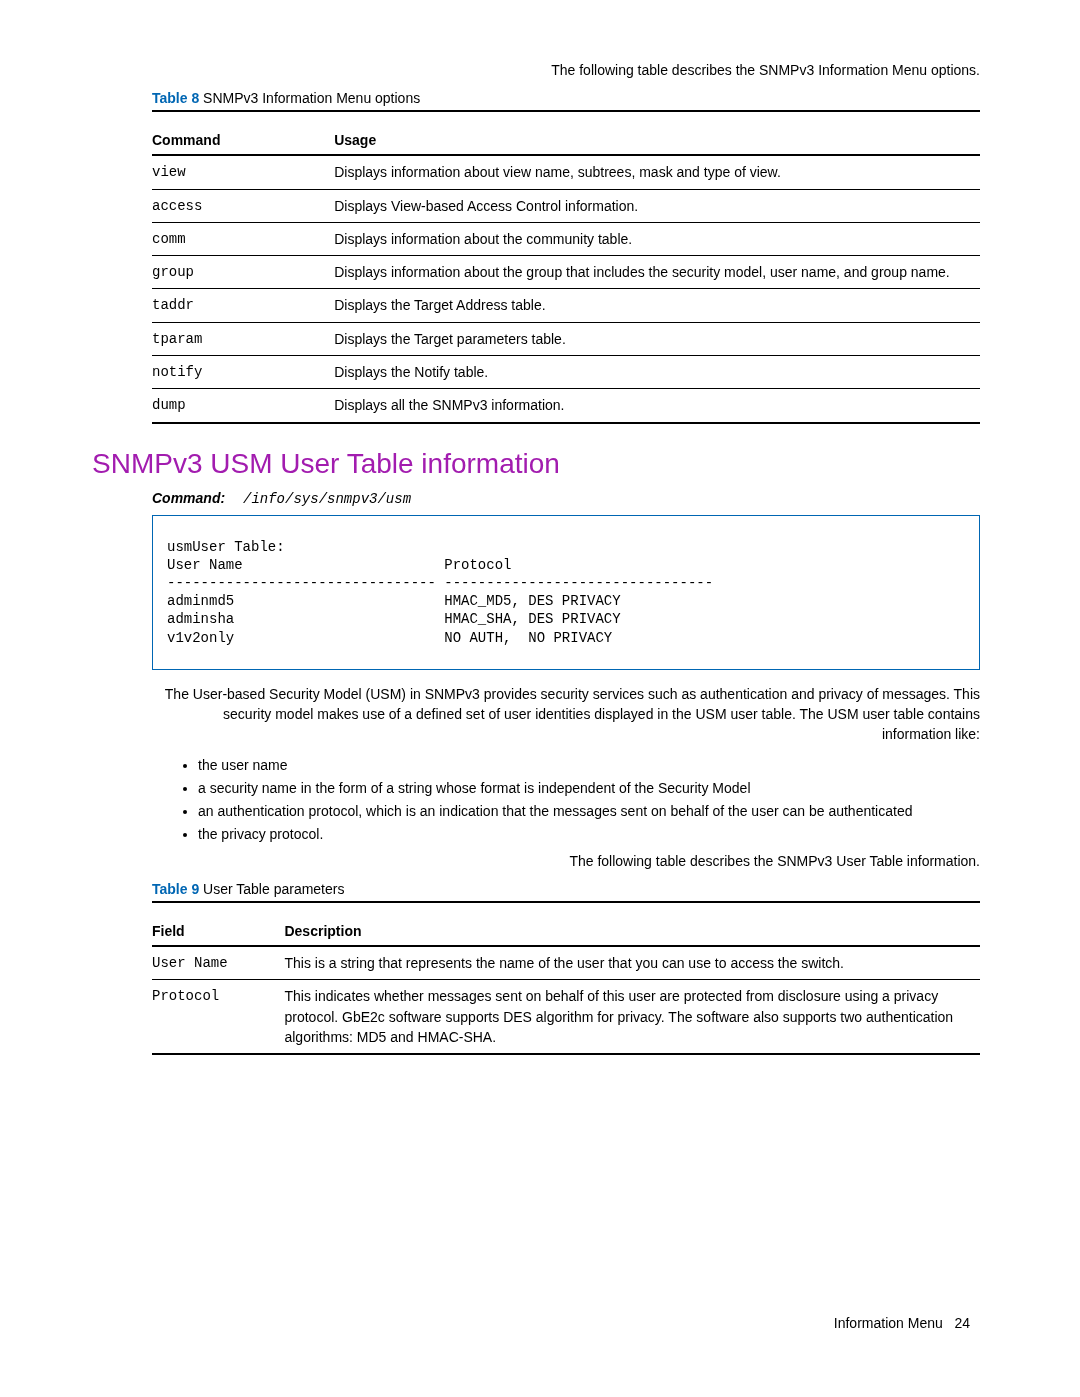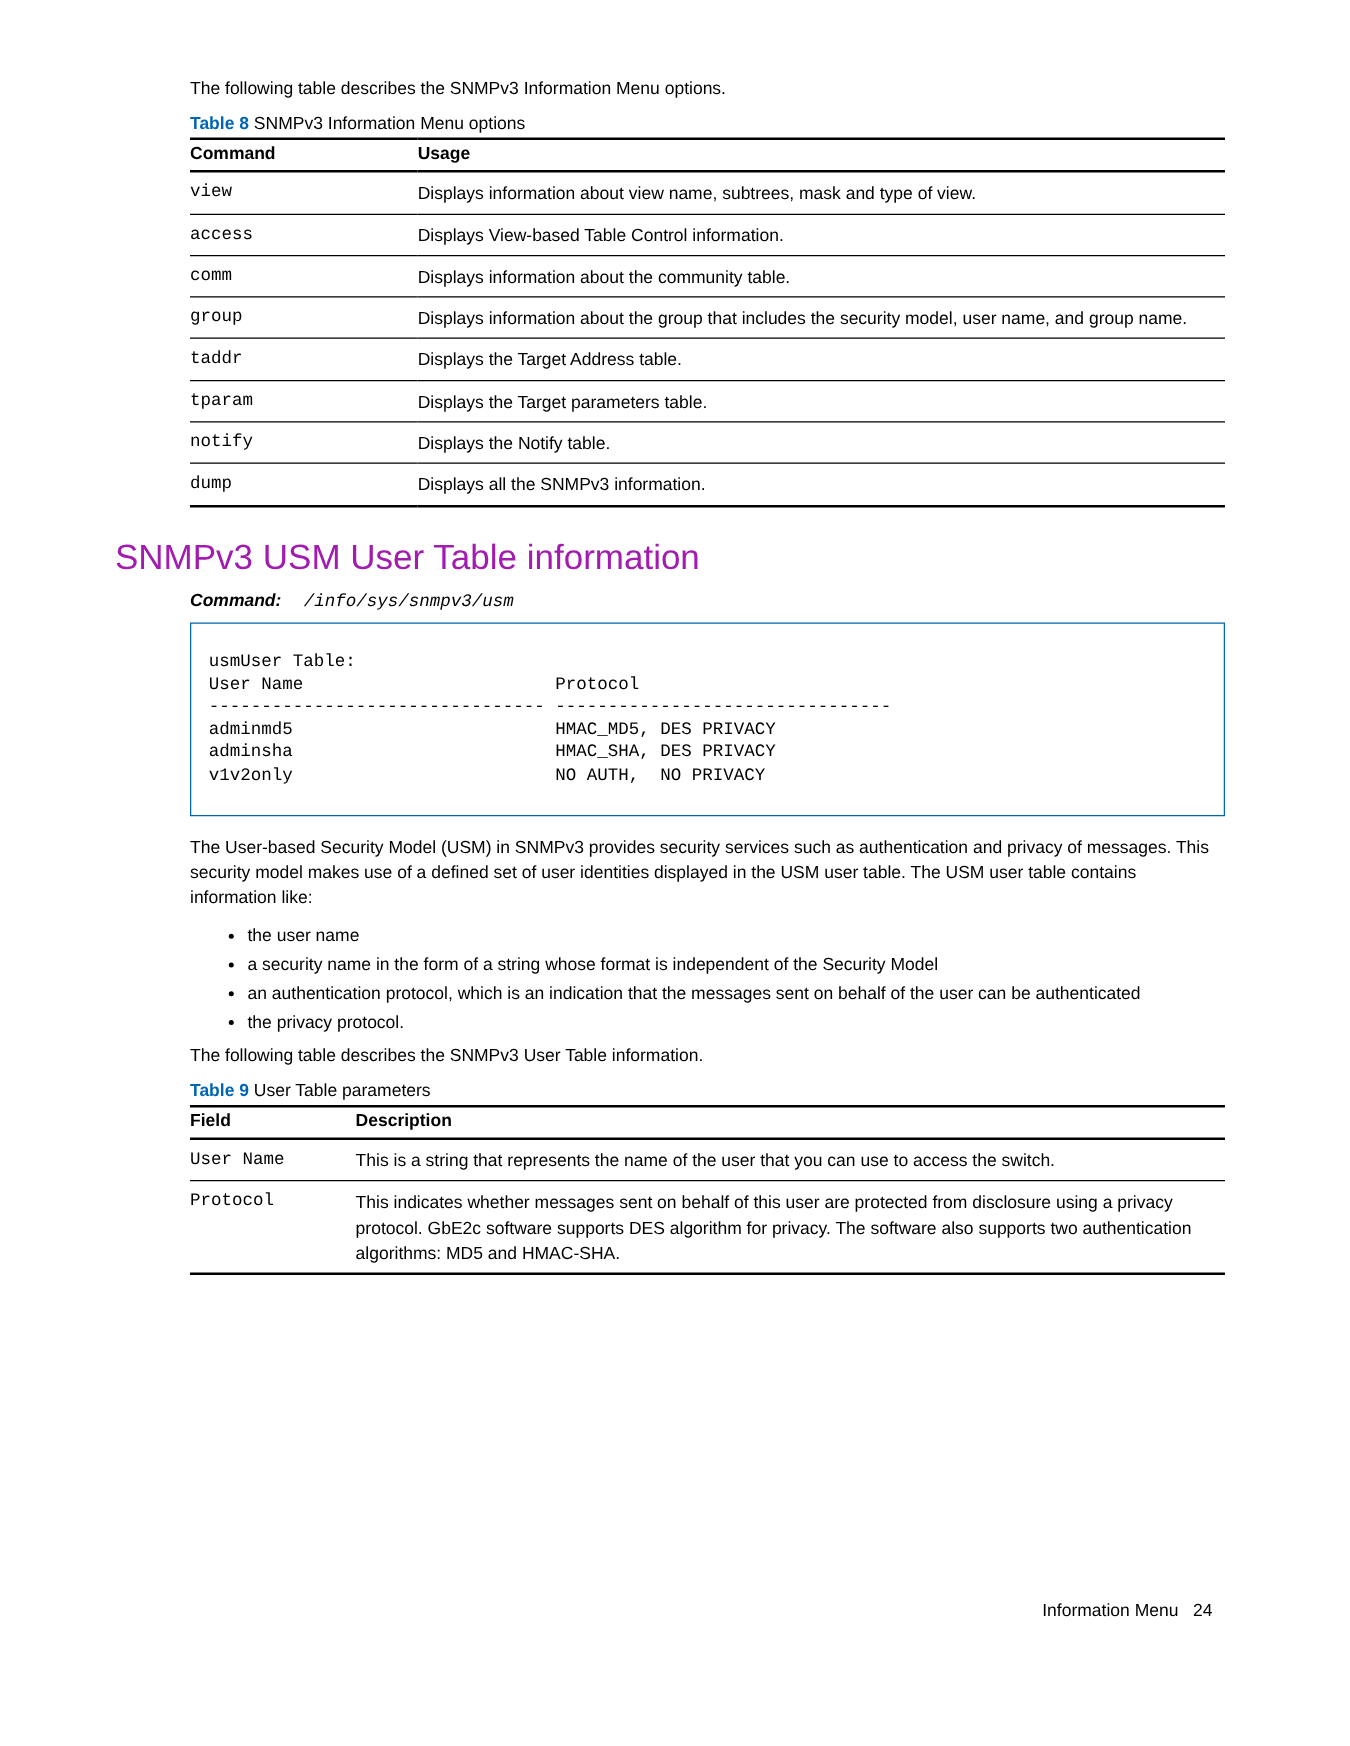--- a/index.html
+++ b/index.html
@@ -15,39 +15,40 @@
   .page {
     padding: 60px 100px 40px 80px;
   }
   .content-indent {
     margin-left: 72px;
   }
   .intro-text {
     font-size: 14px;
     margin: 0 0 10px 0;
     line-height: 1.45;
+    text-align: right;
   }
   .table-caption {
     font-size: 14px;
     margin: 10px 0 4px 0;
   }
   .table-caption .label {
     color: #0066b3;
     font-weight: bold;
   }
   table.info-table {
     width: 100%;
     border-collapse: collapse;
     margin: 0 0 20px 0;
   }
   table.info-table th {
     text-align: left;
     font-weight: bold;
     font-size: 14px;
-    padding: 2px 8px 6px 0;
+    padding: 20px 8px 6px 0;
     border-top: 2px solid #000;
     border-bottom: 2px solid #000;
     vertical-align: top;
   }
   table.info-table td {
     text-align: left;
     font-size: 14px;
     padding: 6px 8px 6px 0;
     border-bottom: 1px solid #000;
     vertical-align: top;
@@ -121,21 +122,21 @@
           <th>Usage</th>
         </tr>
       </thead>
       <tbody>
         <tr>
             <td class="mono">view</td>
             <td>Displays information about view name, subtrees, mask and type of view.</td>
           </tr>
         <tr>
             <td class="mono">access</td>
-            <td>Displays View-based Table Control information.</td>
+            <td>Displays View-based Access Control information.</td>
           </tr>
         <tr>
             <td class="mono">comm</td>
             <td>Displays information about the community table.</td>
           </tr>
         <tr>
             <td class="mono">group</td>
             <td>Displays information about the group that includes the security model, user name, and group name.</td>
           </tr>
         <tr>

